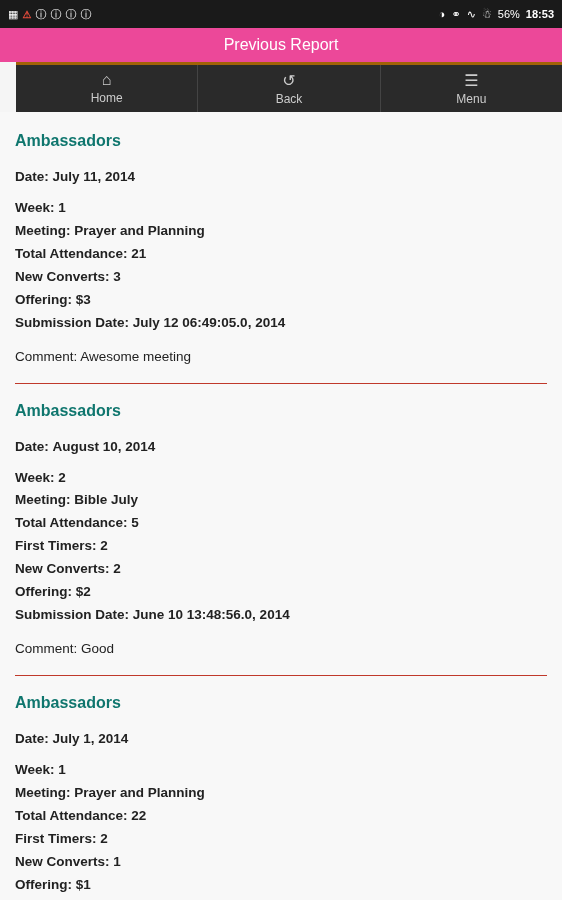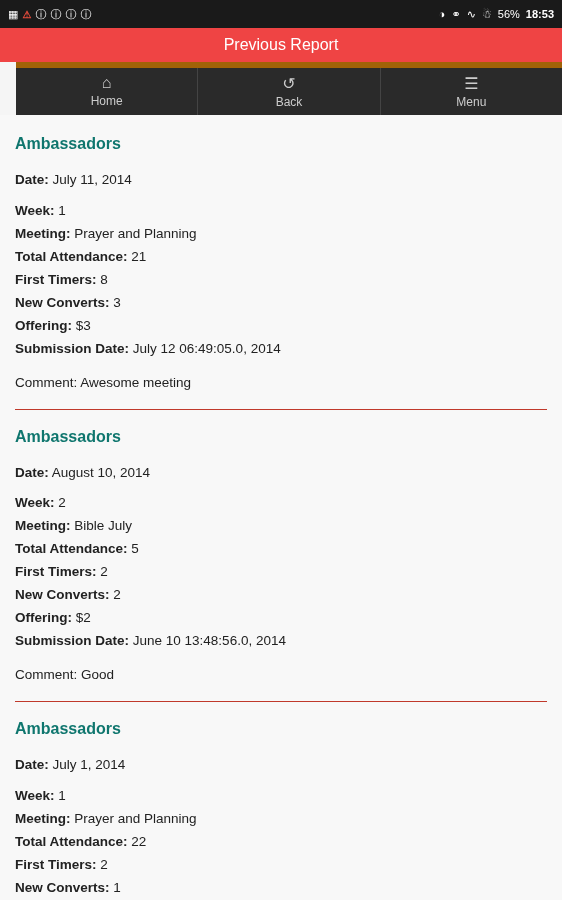--- a/index.html
+++ b/index.html
@@ -30,33 +30,33 @@
     }
     .status-bar-right {
       display: flex;
       align-items: center;
       gap: 6px;
       font-size: 11px;
     }
 
     
     .title-bar {
-      background: #ef4444;
+      background: #ec4899;
       color: #fff;
       text-align: center;
       padding: 8px;
       font-size: 16px;
       font-weight: normal;
     }
 
     
     .nav-bar {
       background: #2a2a2a;
       display: flex;
-      border-top: 6px solid #a16207;
+      border-top: 3px solid #a16207;
       margin-left: 16px;
     }
     .nav-item {
       flex: 1;
       display: flex;
       flex-direction: column;
       align-items: center;
       padding: 6px 4px;
       color: #ccc;
       font-size: 12px;
@@ -89,21 +89,21 @@
 
     .report-field {
       font-size: 13.5px;
       line-height: 1.7;
       color: #222;
     }
     .report-field .label {
       font-weight: bold;
     }
     .report-field .value {
-      font-weight: normal;
+      font-weight: bold;
       text-align: right;
     }
 
     .report-spacer {
       height: 8px;
     }
 
     .comment-row {
       font-size: 13.5px;
       margin-top: 6px;
@@ -165,21 +165,20 @@
 <div class="content" id="report-container">
 
 <div class="report-section">
     <div class="section-title">Ambassadors</div>
     <div class="report-spacer"></div>
     <div class="report-field"><span class="label">Date:</span> <span class="value">July 11, 2014</span></div>
     <div class="report-spacer"></div>
     <div class="report-field"><span class="label">Week:</span> <span class="value">1</span></div>
     <div class="report-field"><span class="label">Meeting:</span> <span class="value">Prayer and Planning</span></div>
     <div class="report-field"><span class="label">Total Attendance:</span> <span class="value">21</span></div>
-    <div class="report-field"><span class="label">First Timers:</span> <span class="value">8</span></div>
     <div class="report-field"><span class="label">New Converts:</span> <span class="value">3</span></div>
     <div class="report-field"><span class="label">Offering:</span> <span class="value">$3</span></div>
     <div class="report-field"><span class="label">Submission Date:</span> <span class="value">July 12 06:49:05.0, 2014</span></div>
     <div class="report-spacer"></div>
     <div class="comment-row"><span class="label">Comment:</span> <span class="value">Awesome meeting</span></div>
   </div>
     <hr class="divider">
     <div class="report-section">
     <div class="section-title">Ambassadors</div>
     <div class="report-spacer"></div>

